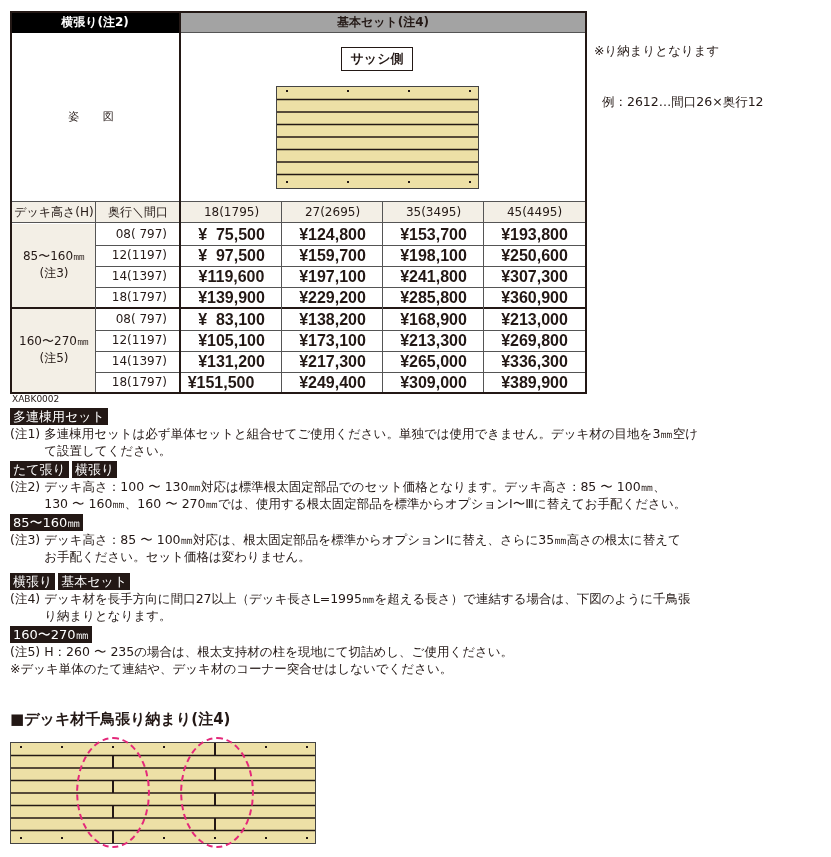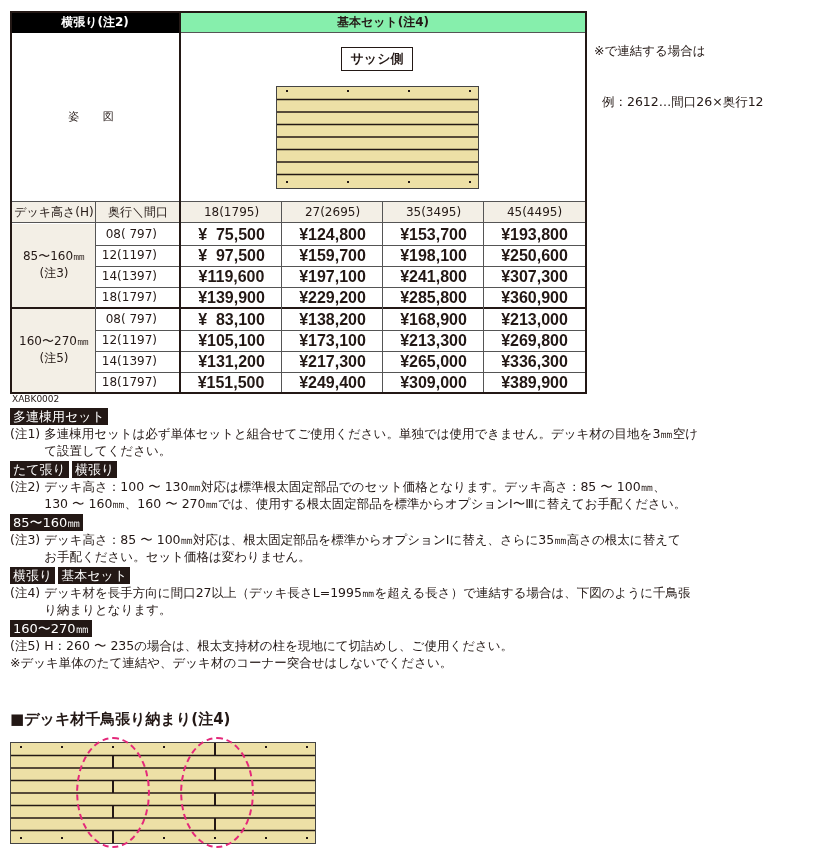--- a/index.html
+++ b/index.html
@@ -1,35 +1,35 @@
 <!DOCTYPE html>
 <html><head>
 <meta charset="utf-8">
 <style>
   * { box-sizing: border-box; margin: 0; padding: 0; }
   body { width: 831px; height: 857px; background: #ffffff; font-family: "DejaVu Sans", sans-serif; color: #231815; position: relative; overflow: hidden; }
 
   .abs { position: absolute; }
   .hdr-left { left: 10px; top: 11px; width: 170px; height: 22px; background: #000; color: #fff; font-size: 12px; font-weight: bold; text-align: center; line-height: 22px; }
-  .hdr-right { left: 180px; top: 11px; width: 406px; height: 22px; background: #86efac; font-size: 12px; font-weight: bold; text-align: center; line-height: 22px; border-bottom: 1px solid #555; }
+  .hdr-right { left: 180px; top: 11px; width: 406px; height: 22px; background: #a3a3a3; font-size: 12px; font-weight: bold; text-align: center; line-height: 22px; border-bottom: 1px solid #555; }
   .outer { left: 10px; top: 11px; width: 577px; height: 383px; border: 2px solid #231815; pointer-events: none; }
   .vline { background: #231815; width: 2px; }
   .hline { background: #555; height: 1px; }
   .hline-thick { background: #231815; height: 2px; }
 
   .sugata { left: 12px; top: 33px; width: 168px; height: 168px; font-size: 11px; line-height: 168px; text-align: center; letter-spacing: 10px; }
 
   .sash { left: 341px; top: 47px; width: 72px; height: 24px; border: 1px solid #231815; background: #fff; font-size: 13px; font-weight: bold; text-align: center; line-height: 22px; }
 
   .deck { background: #ede0a6; border: 1px solid #444; }
   .deck-top { left: 276px; top: 86px; width: 203px; height: 103px; }
   .colhdr { font-size: 12px; text-align: center; line-height: 21px; position: absolute; top: 202px; height: 21px; }
 
   .grp { position: absolute; font-size: 12px; text-align: center; background: #f3efe6; }
-  .depth { position: absolute; font-size: 12px; text-align: right; padding-right: 24px; line-height: 21px; height: 21px; }
+  .depth { position: absolute; font-size: 12px; text-align: right; padding-right: 14px; line-height: 21px; height: 21px; }
   .price { position: absolute; font-size: 16px; font-weight: bold; line-height: 21px; height: 21px; text-align: center; white-space: pre; font-family: "Liberation Sans", sans-serif; }
 
   .side-note { left: 594px; top: 8px; font-size: 12.5px; line-height: 17px; white-space: pre; }
 
   .code { left: 12px; top: 394px; font-size: 9px; }
 
   .notes { left: 10px; top: 407px; width: 815px; font-size: 12.5px; line-height: 17px; }
   .tag { display: inline-block; background: #231815; color: #fff; padding: 0 3px; margin-right: 3px; font-size: 13px; line-height: 17px; }
   .note-line { white-space: pre; }
   .note-item { display: flex; }
@@ -119,41 +119,41 @@
 <div class="price" style="left:383px;top:309px;width:101px;">¥168,900</div>
 <div class="price" style="left:484px;top:309px;width:101px;">¥213,000</div>
 <div class="price" style="left:181px;top:330px;width:101px;">¥105,100</div>
 <div class="price" style="left:282px;top:330px;width:101px;">¥173,100</div>
 <div class="price" style="left:383px;top:330px;width:101px;">¥213,300</div>
 <div class="price" style="left:484px;top:330px;width:101px;">¥269,800</div>
 <div class="price" style="left:181px;top:351px;width:101px;">¥131,200</div>
 <div class="price" style="left:282px;top:351px;width:101px;">¥217,300</div>
 <div class="price" style="left:383px;top:351px;width:101px;">¥265,000</div>
 <div class="price" style="left:484px;top:351px;width:101px;">¥336,300</div>
-<div class="price" style="left:181px;top:372px;width:100px;">¥151,500</div>
+<div class="price" style="left:171px;top:372px;width:100px;">¥151,500</div>
 <div class="price" style="left:282px;top:372px;width:101px;">¥249,400</div>
 <div class="price" style="left:383px;top:372px;width:101px;">¥309,000</div>
 <div class="price" style="left:484px;top:372px;width:101px;">¥389,900</div>
 
 <div class="abs hline" style="left:96px;top:245px;width:490px;"></div>
 <div class="abs hline" style="left:96px;top:266px;width:490px;"></div>
 <div class="abs hline" style="left:96px;top:287px;width:490px;"></div>
 <div class="abs hline-thick" style="left:12px;top:307px;width:574px;"></div>
 <div class="abs hline" style="left:96px;top:330px;width:490px;"></div>
 <div class="abs hline" style="left:96px;top:351px;width:490px;"></div>
 <div class="abs hline" style="left:96px;top:372px;width:490px;"></div>
 <div class="abs vline" style="left:179px;top:11px;height:383px;"></div>
 <div class="abs" style="left:95px;top:201px;width:1px;height:193px;background:#555;"></div>
 <div class="abs" style="left:281px;top:201px;width:1px;height:193px;background:#555;"></div>
 <div class="abs" style="left:382px;top:201px;width:1px;height:193px;background:#555;"></div>
 <div class="abs" style="left:483px;top:201px;width:1px;height:193px;background:#555;"></div>
 <div class="abs outer"></div>
 
 <div class="abs side-note">
-  <div>※で連結する場合は</div>
+  <div>※り納まりとなります</div>
   <div>  例：2612…間口26×奥行12</div>
 </div>
 
 <div class="abs code">XABK0002</div>
 
 <div class="abs notes">
   <div style="margin-top:1px;"><span class="tag">多連棟用セット</span></div>
   <div class="note-item">
     <span class="note-label">(注1) </span>
     <div>
@@ -170,21 +170,21 @@
       </div>
   </div>
   <div style="margin-top:2px;"><span class="tag">85〜160㎜</span></div>
   <div class="note-item">
     <span class="note-label">(注3) </span>
     <div>
         <div class="note-line">デッキ高さ：85 〜 100㎜対応は、根太固定部品を標準からオプションⅠに替え、さらに35㎜高さの根太に替えて</div>
         <div class="note-line">お手配ください。セット価格は変わりません。</div>
       </div>
   </div>
-  <div style="margin-top:2px;"><span class="tag">横張り</span><span class="tag">基本セット</span></div>
+  <div style="margin-top:8px;"><span class="tag">横張り</span><span class="tag">基本セット</span></div>
   <div class="note-item">
     <span class="note-label">(注4) </span>
     <div>
         <div class="note-line">デッキ材を長手方向に間口27以上（デッキ長さL=1995㎜を超える長さ）で連結する場合は、下図のように千鳥張</div>
         <div class="note-line">り納まりとなります。</div>
       </div>
   </div>
   <div style="margin-top:2px;"><span class="tag">160〜270㎜</span></div>
   <div class="note-item">
     <span class="note-label">(注5) </span>

